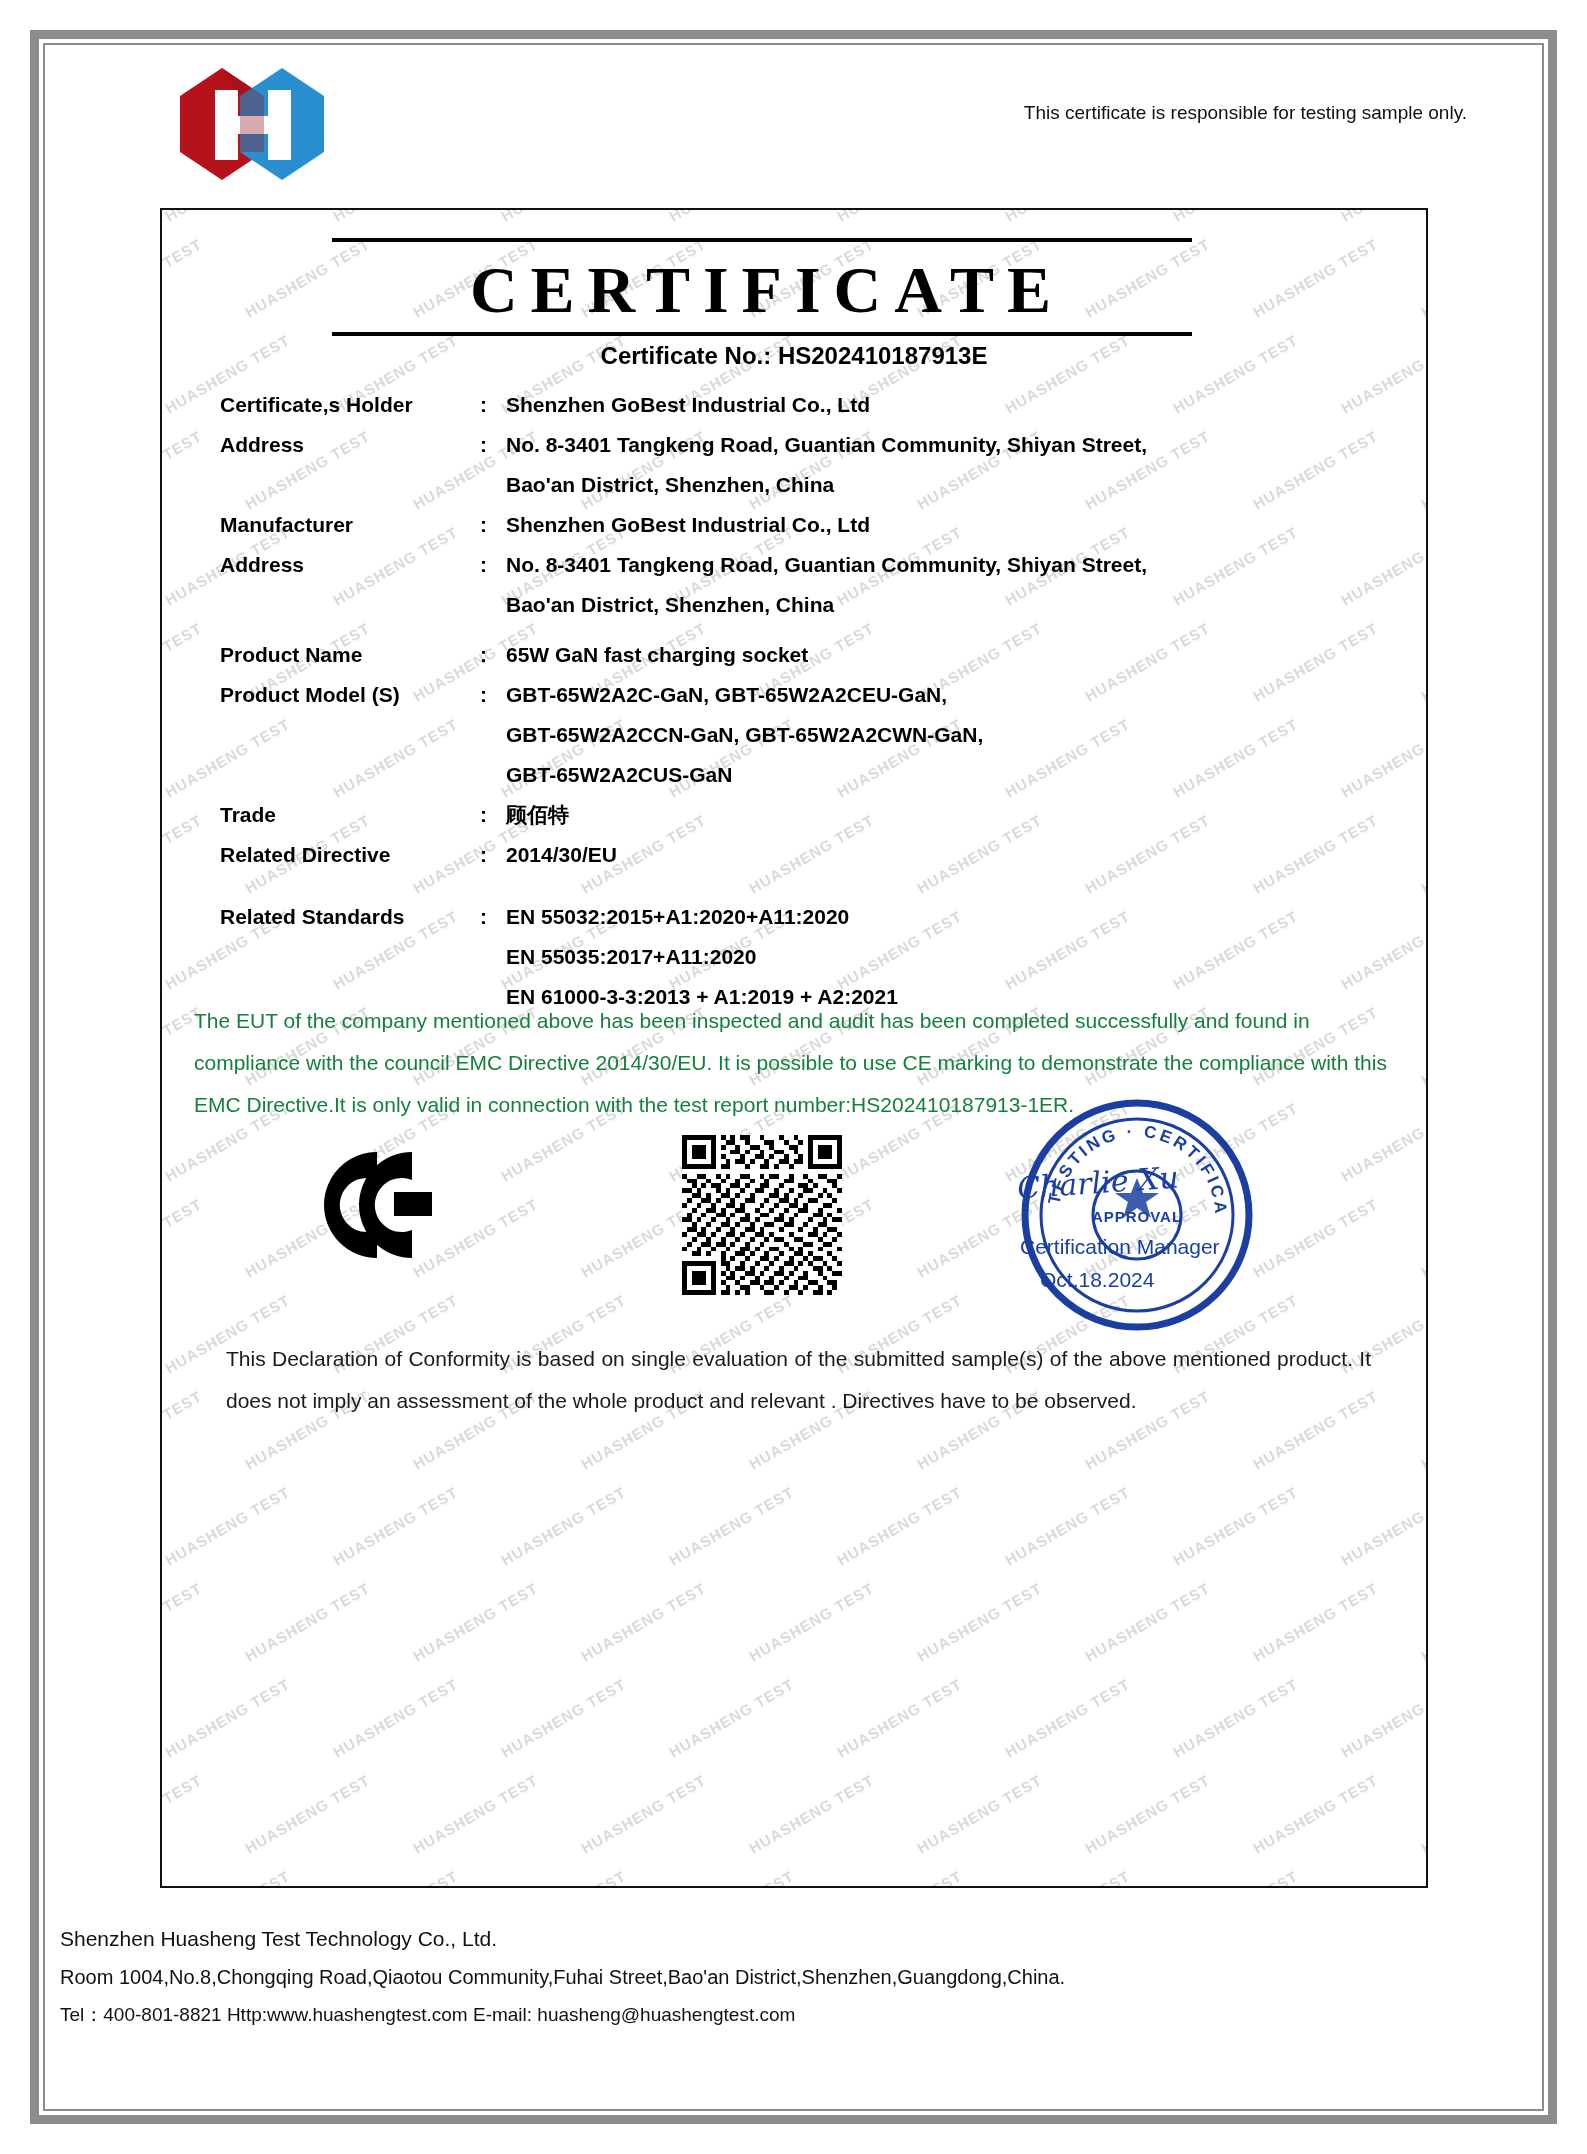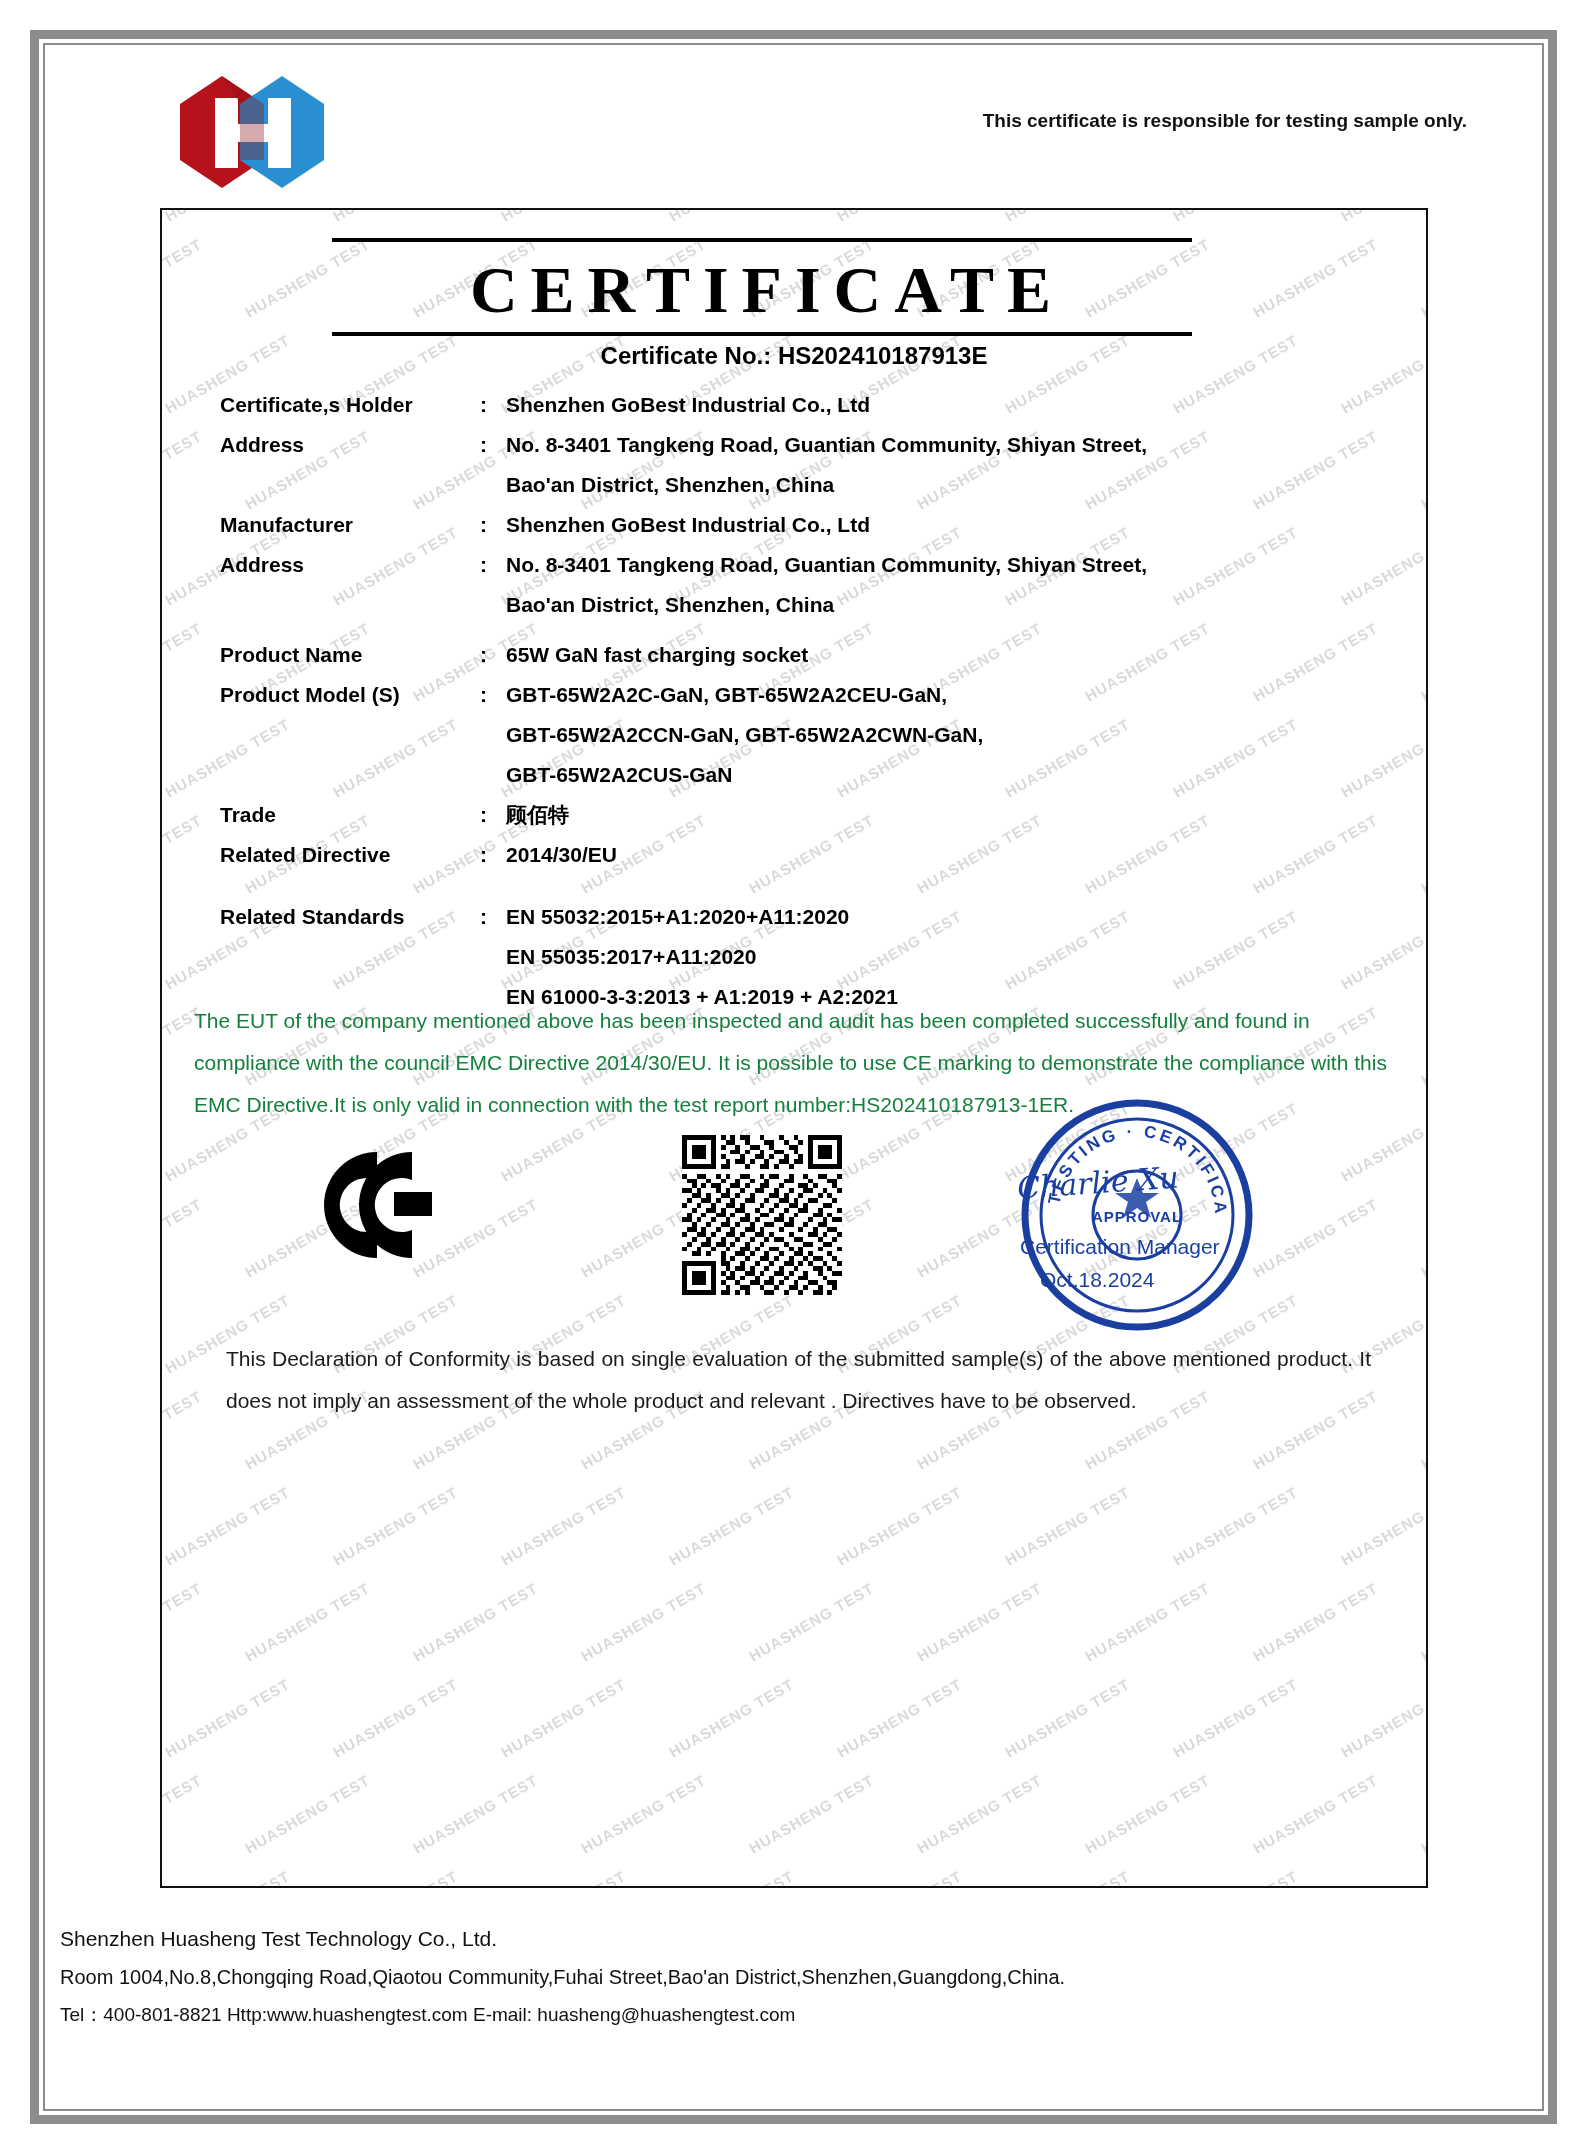--- a/index.html
+++ b/index.html
@@ -35,24 +35,23 @@
     right: 4px;
     bottom: 4px;
     border: 2px solid #8c8c8c;
     box-sizing: border-box;
   }
 
   
   .header {
     position: absolute;
     left: 60px;
-    top: 56px;
+    top: 48px;
     right: 60px;
     height: 150px;
-    font-weight: bold;
   }
   .logo {
     position: absolute;
     left: 110px;
     top: 8px;
     width: 175px;
     height: 140px;
   }
   .header-text {
     position: absolute;

